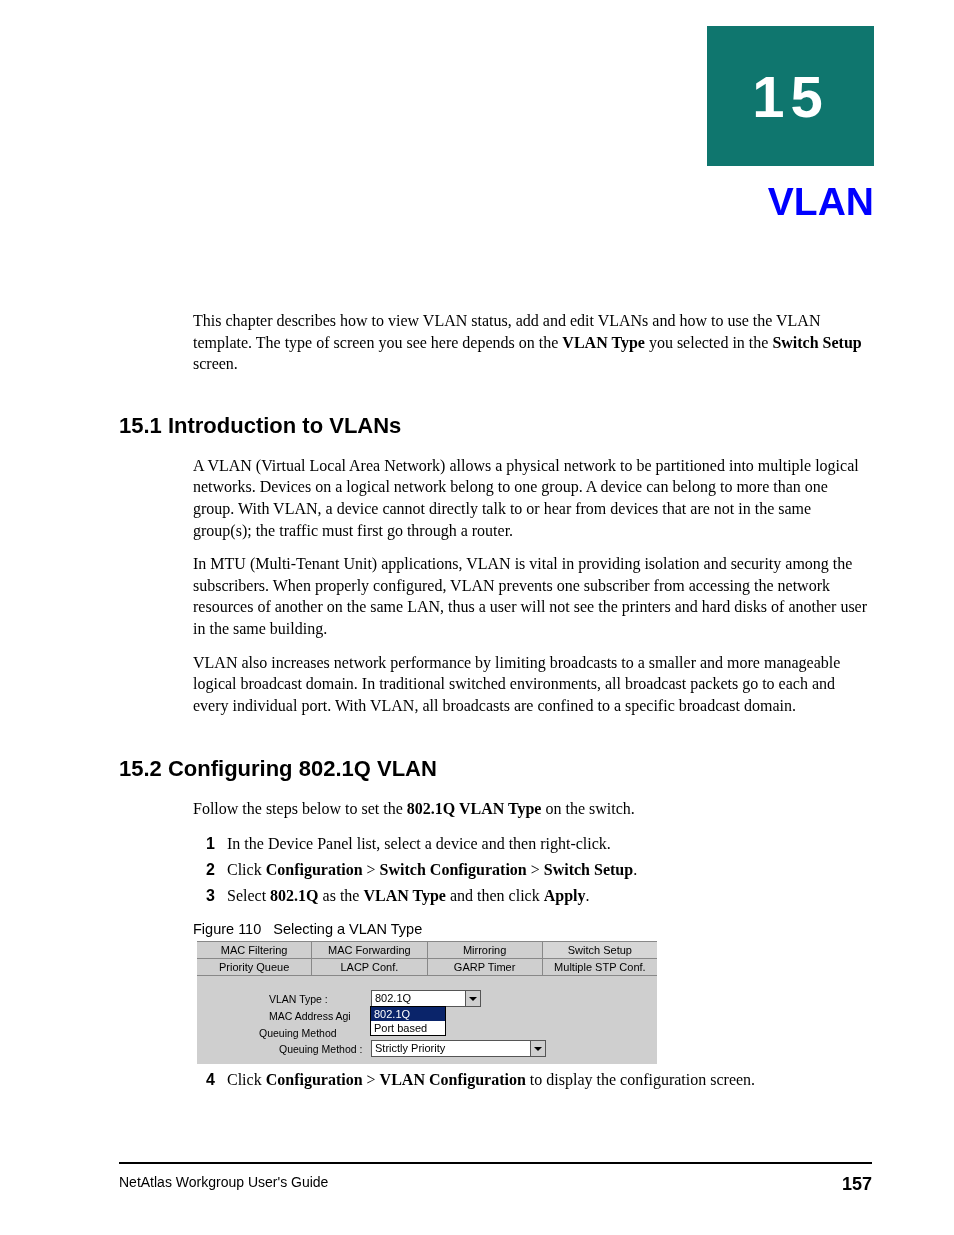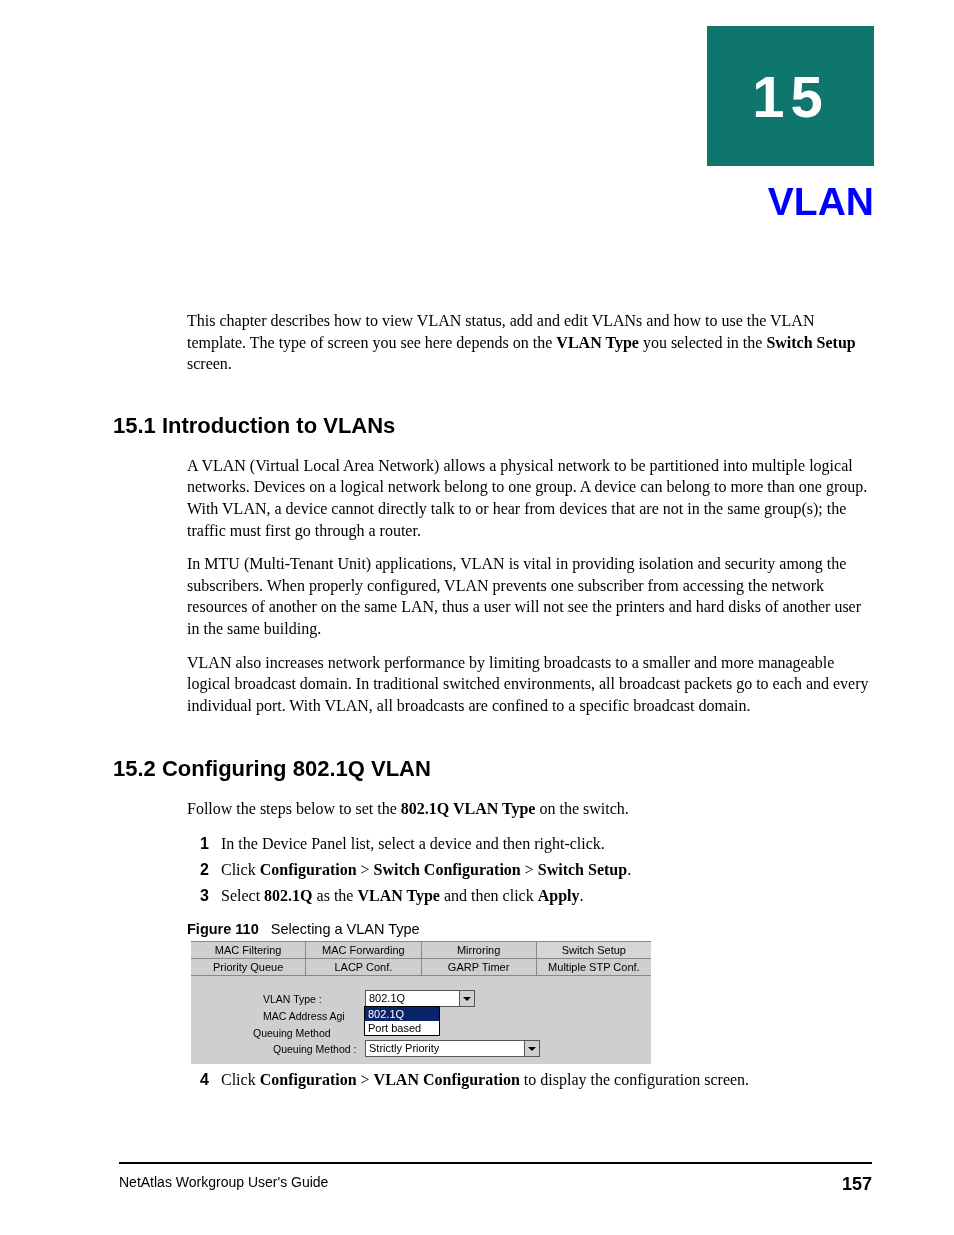--- a/index.html
+++ b/index.html
@@ -39,21 +39,21 @@
       font-weight: bold;
       font-size: 39px;
       color: #0000ff;
       position: absolute;
       right: 80px;
       top: 180px;
     }
     .content {
       position: absolute;
       top: 310px;
-      left: 113px;
+      left: 119px;
       right: 82px;
     }
     .intro-para {
       font-size: 16px;
       line-height: 1.35;
       margin-left: 74px;
       margin-bottom: 38px;
     }
     .bold { font-weight: bold; }
     .section-heading {
@@ -88,21 +88,21 @@
       text-align: right;
       margin-right: 12px;
     }
     .figure-caption {
       font-family: Arial, Helvetica, sans-serif;
       font-size: 14.5px;
       margin-left: 74px;
       margin-top: 14px;
       margin-bottom: 4px;
     }
-    .figure-caption .fig-label { font-weight: bold; }
+    .figure-caption .fig-label { font-weight: normal; }
     .screenshot {
       margin-left: 78px;
       width: 460px;
       border-top: 1px solid #888;
       background: #cfcfcf;
       font-family: Tahoma, Arial, sans-serif;
       font-size: 11px;
     }
     .tab-row { display: flex; border-bottom: 1px solid #888; }
     .tab-row .tab {

